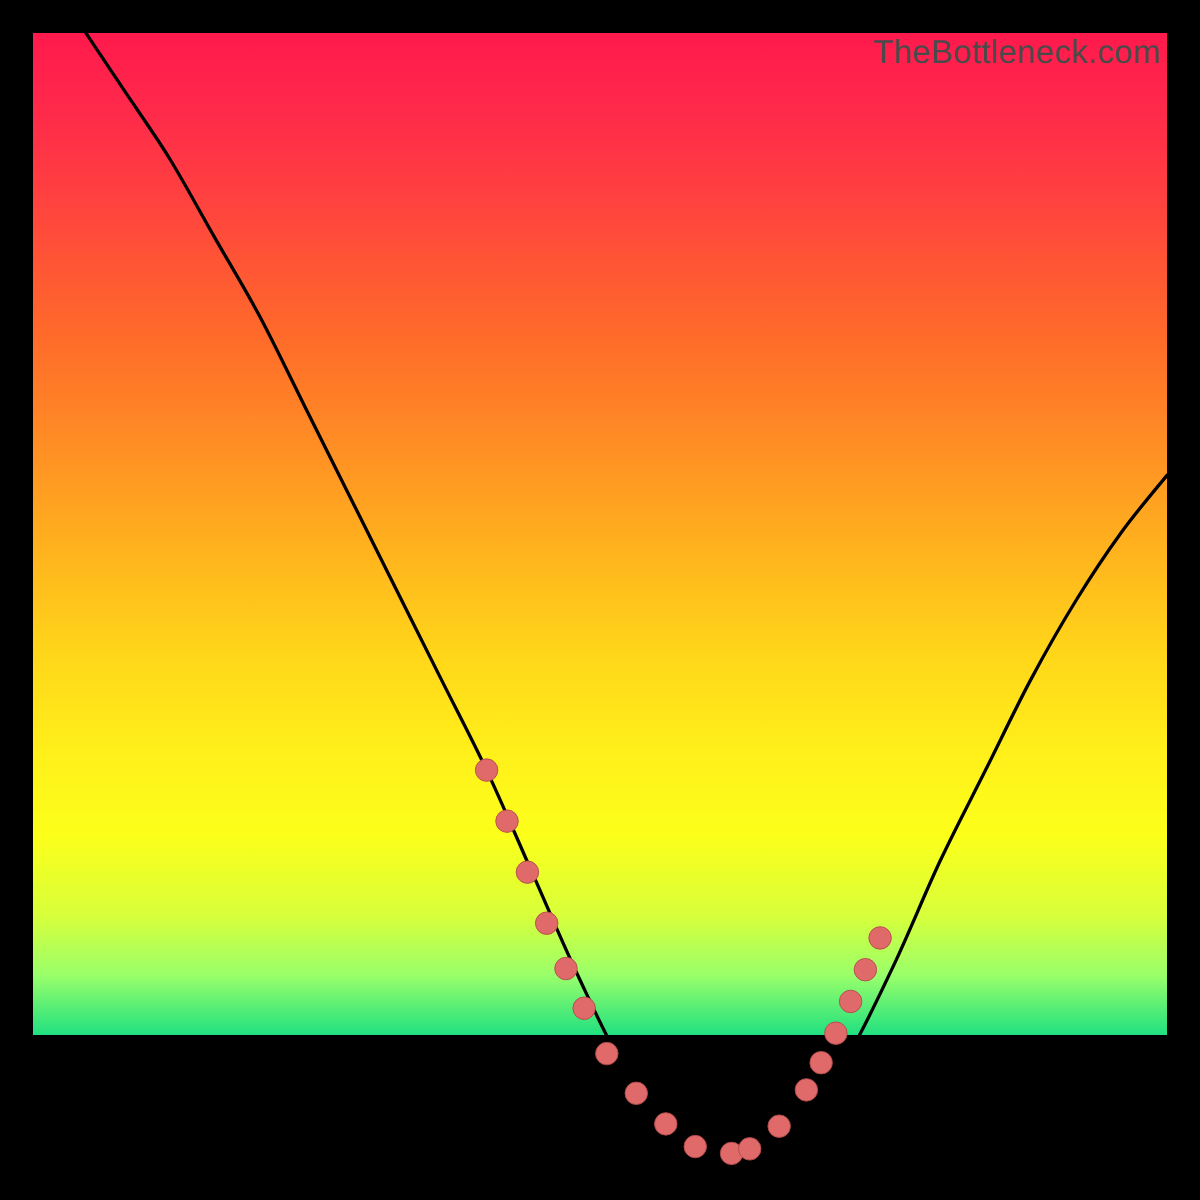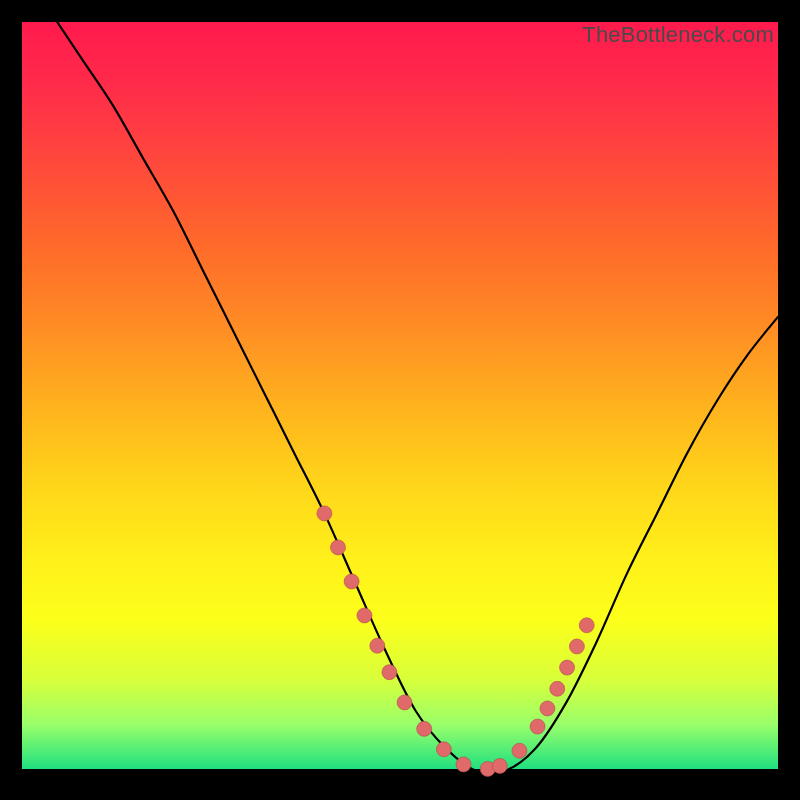--- a/index.html
+++ b/index.html
@@ -8,21 +8,21 @@
     position: relative;
     width: 800px;
     height: 800px;
     background: #000;
   }
   .plot-area {
     position: absolute;
     left: 22px;
     top: 22px;
     width: 756px;
-    height: 747px;
+    height: 668px;
     background: linear-gradient(
       to bottom,
       #ff1a4d 0%,
       #ff2a4a 8%,
       #ff4040 16%,
       #ff6a2a 30%,
       #ff8a25 40%,
       #ffb41d 52%,
       #ffd61a 62%,
       #fff01a 72%,

